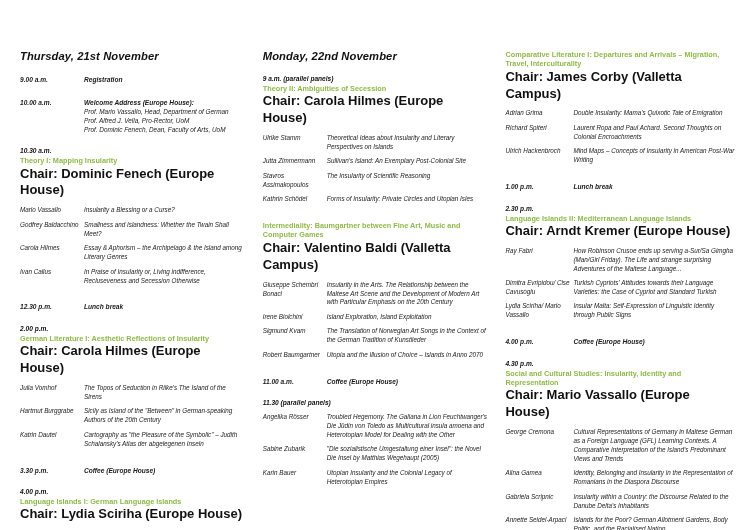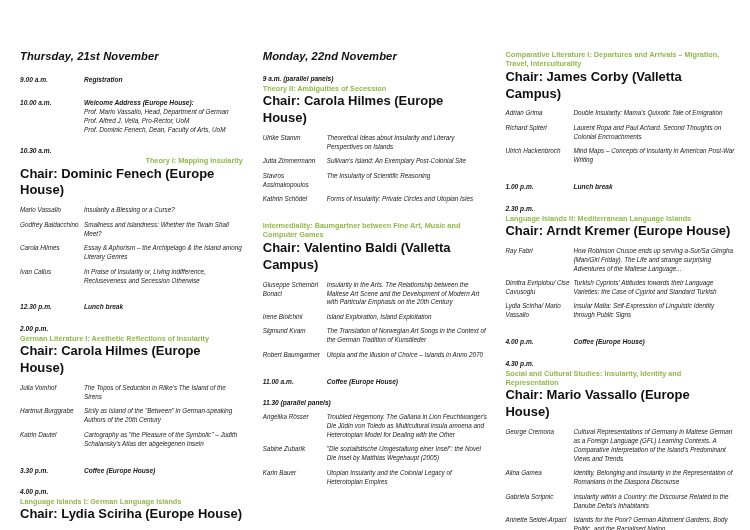--- a/index.html
+++ b/index.html
@@ -127,21 +127,21 @@
         <div class="t-label"><span>Registration</span></div>
       </div>
       <div class="spacer-md"></div>
       <div class="time-row">
         <div class="t-time">10.00 a.m.</div>
         <div class="t-label"><span>Welcome Address (Europe House):</span><span class="t-sub">Prof. Mario Vassallo, Head, Department of German</span><span class="t-sub">Prof. Alfred J. Vella, Pro-Rector, UoM</span><span class="t-sub">Prof. Dominic Fenech, Dean, Faculty of Arts, UoM</span></div>
       </div>
       <div class="spacer-md"></div>
       <div class="session">
         <div class="session-time">10.30 a.m.</div>
-        <div class="session-title" style="color: rgb(143, 185, 74); text-align: right;">Theory I: Mapping Insularity</div>
+        <div class="session-title" style="color: rgb(143, 185, 74);">Theory I: Mapping Insularity</div>
         <div class="session-chair">Chair: Dominic Fenech (Europe House)</div>
         <div class="spacer-sm"></div>
         <div class="paper">
           <div class="speaker">Mario Vassallo</div>
           <div class="title">Insularity a Blessing or a Curse?</div>
         </div>
         <div class="paper">
           <div class="speaker">Godfrey Baldacchino</div>
           <div class="title">Smallness and Islandness: Whether the Twain Shall Meet?</div>
         </div>

